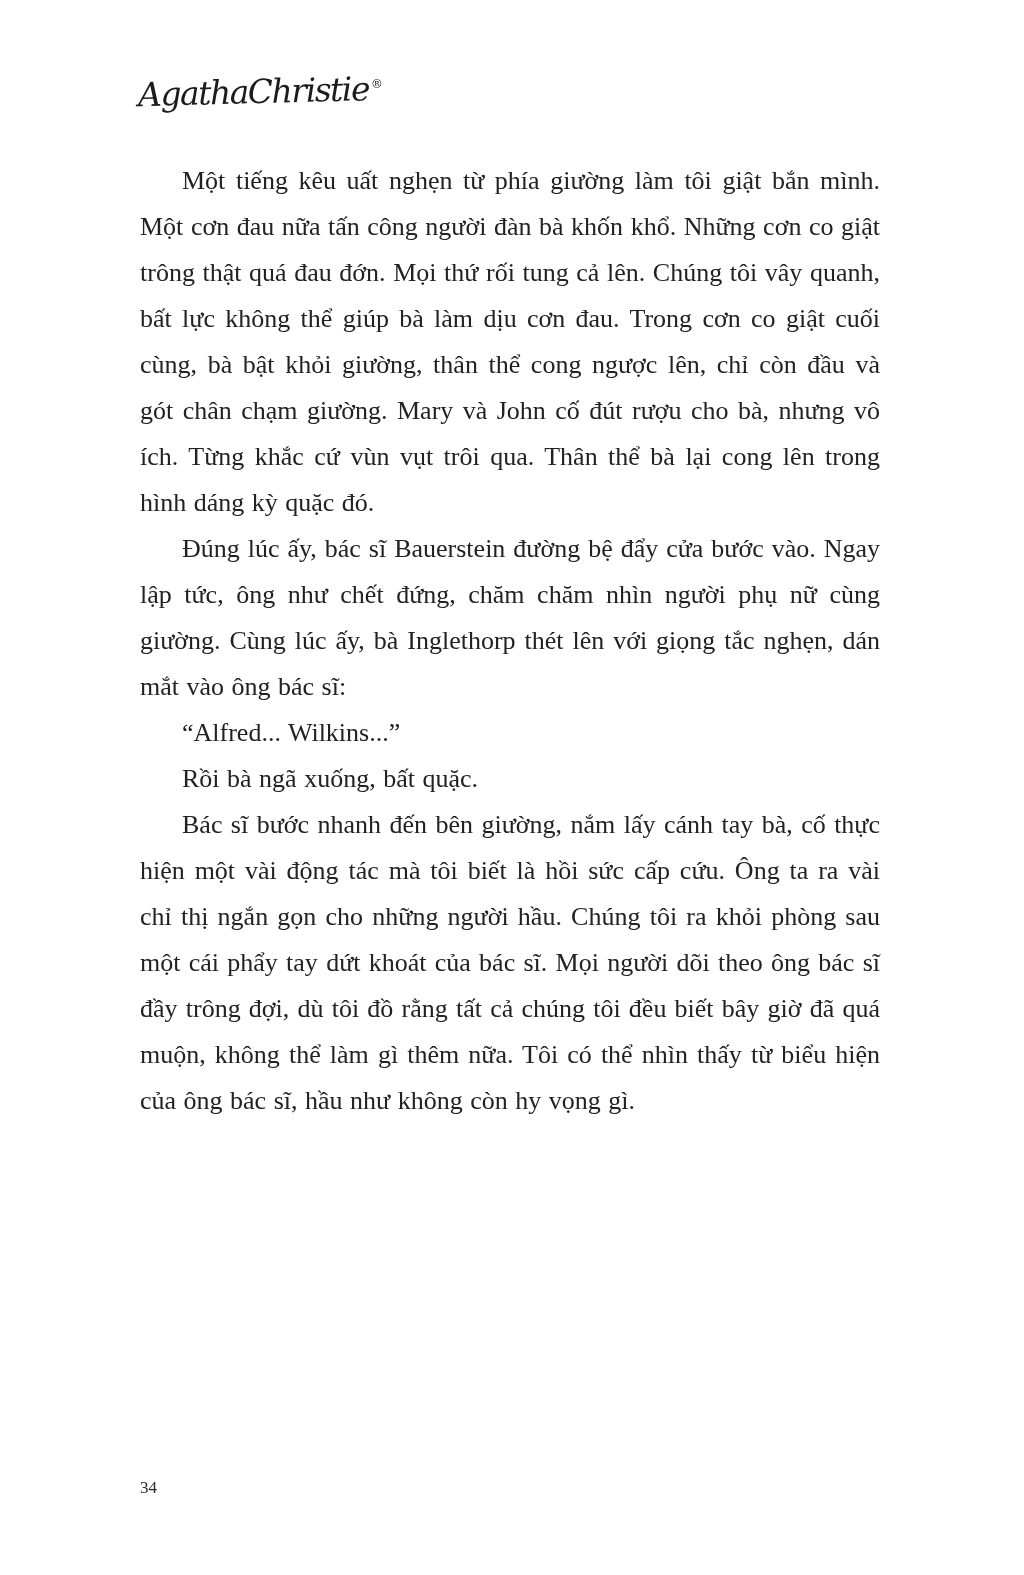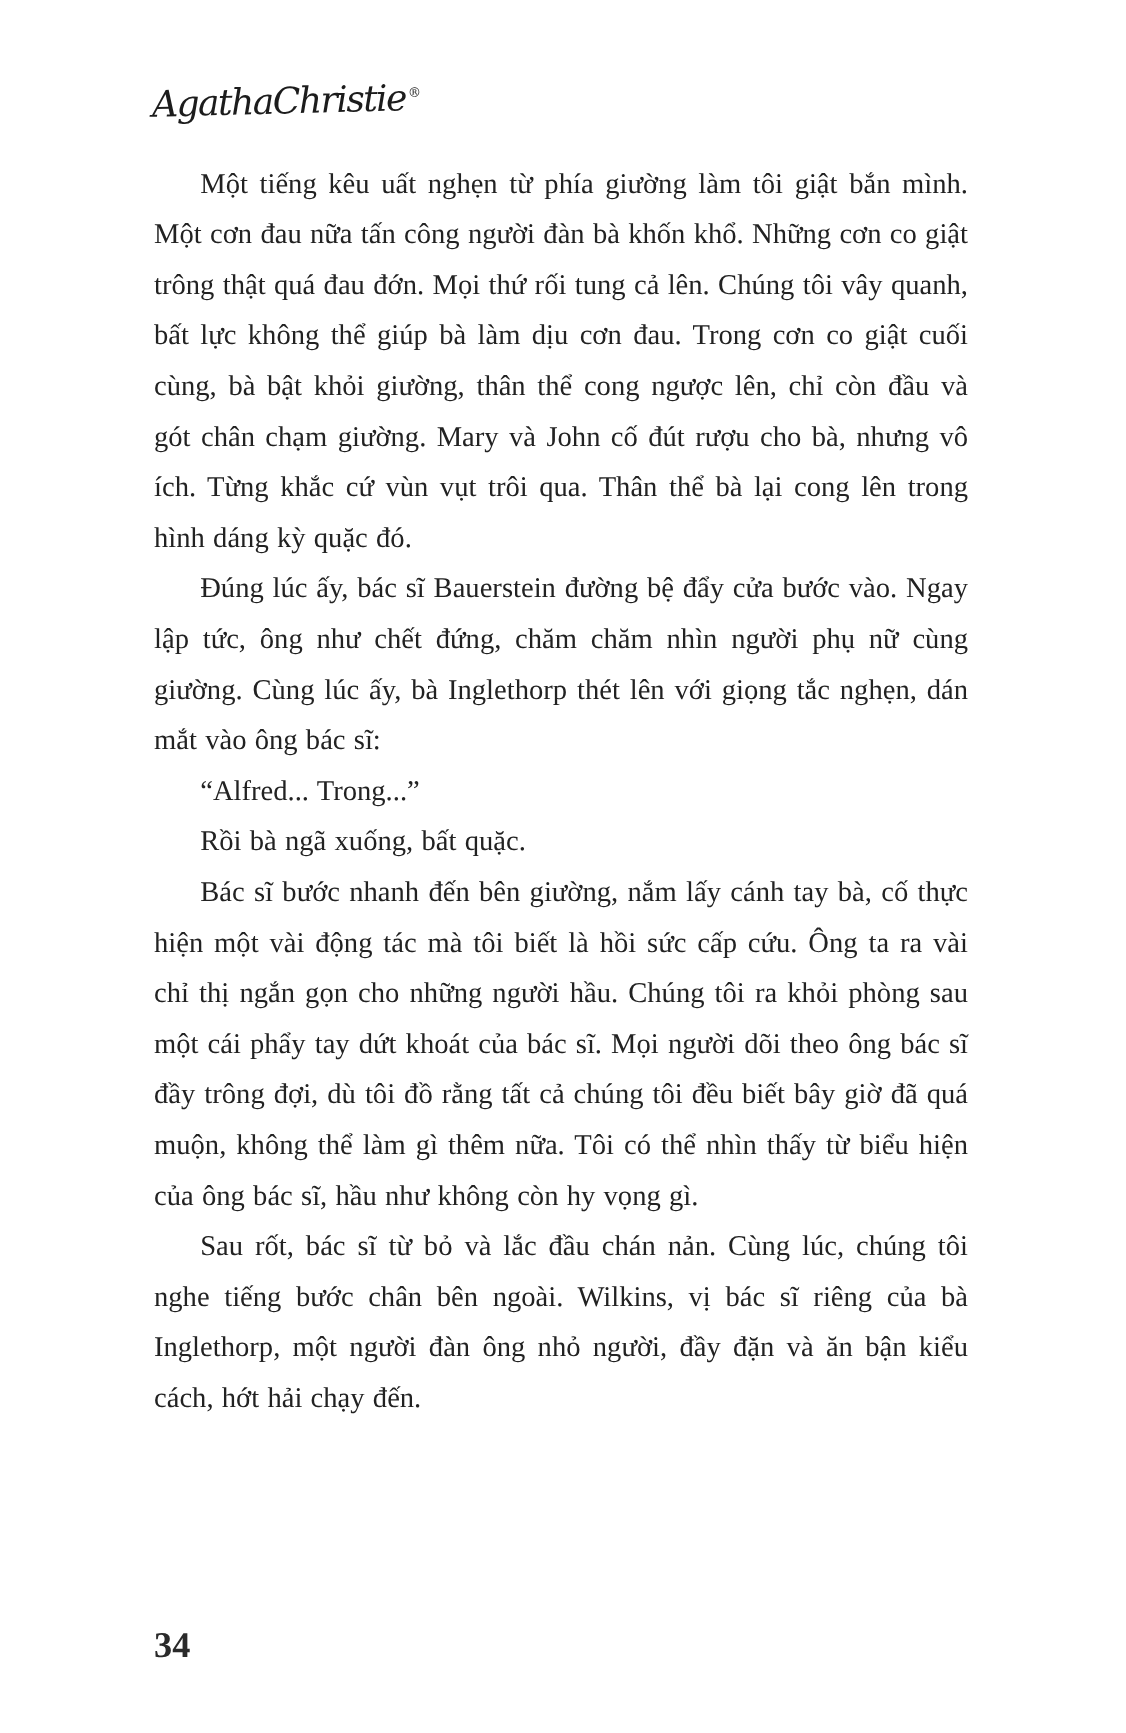--- a/index.html
+++ b/index.html
@@ -29,54 +29,52 @@
   }
   .logo .mark {
     font-size: 12px;
     font-style: normal;
     vertical-align: super;
     letter-spacing: 0;
     margin-left: 2px;
   }
   .text-block {
     position: absolute;
-    top: 144px;
+    top: 158px;
     left: 140px;
     width: 740px;
     color: #222222;
   }
   .text-block p {
     font-size: 26px;
     line-height: 46px;
     text-align: justify;
     text-indent: 42px;
     word-spacing: 1px;
   }
   .page-number {
     position: absolute;
     left: 140px;
     top: 1478px;
-    font-size: 33px;
+    font-size: 17px;
     color: #2a2a2a;
-    font-weight: bold;
   }
 </style>
 </head>
 <body>
 
 <div class="page">
 
   <div class="logo">
     <span>AgathaChristie</span><span class="mark">®</span>
   </div>
 
   <div class="text-block">
     <p>Một tiếng kêu uất nghẹn từ phía giường làm tôi giật bắn mình. Một cơn đau nữa tấn công người đàn bà khốn khổ. Những cơn co giật trông thật quá đau đớn. Mọi thứ rối tung cả lên. Chúng tôi vây quanh, bất lực không thể giúp bà làm dịu cơn đau. Trong cơn co giật cuối cùng, bà bật khỏi giường, thân thể cong ngược lên, chỉ còn đầu và gót chân chạm giường. Mary và John cố đút rượu cho bà, nhưng vô ích. Từng khắc cứ vùn vụt trôi qua. Thân thể bà lại cong lên trong hình dáng kỳ quặc đó.</p>
     <p>Đúng lúc ấy, bác sĩ Bauerstein đường bệ đẩy cửa bước vào. Ngay lập tức, ông như chết đứng, chăm chăm nhìn người phụ nữ cùng giường. Cùng lúc ấy, bà Inglethorp thét lên với giọng tắc nghẹn, dán mắt vào ông bác sĩ:</p>
-    <p>“Alfred... Trong...”</p>
+    <p>“Alfred... Wilkins...”</p>
     <p>Rồi bà ngã xuống, bất quặc.</p>
     <p>Bác sĩ bước nhanh đến bên giường, nắm lấy cánh tay bà, cố thực hiện một vài động tác mà tôi biết là hồi sức cấp cứu. Ông ta ra vài chỉ thị ngắn gọn cho những người hầu. Chúng tôi ra khỏi phòng sau một cái phẩy tay dứt khoát của bác sĩ. Mọi người dõi theo ông bác sĩ đầy trông đợi, dù tôi đồ rằng tất cả chúng tôi đều biết bây giờ đã quá muộn, không thể làm gì thêm nữa. Tôi có thể nhìn thấy từ biểu hiện của ông bác sĩ, hầu như không còn hy vọng gì.</p>
-    <p>Sau rốt, bác sĩ từ bỏ và lắc đầu chán nản. Cùng lúc, chúng tôi nghe tiếng bước chân bên ngoài. Wilkins, vị bác sĩ riêng của bà Inglethorp, một người đàn ông nhỏ người, đầy đặn và ăn bận kiểu cách, hớt hải chạy đến.</p>
   </div>
 
   <div class="page-number">34</div>
 
 </div>
 
 </body></html>

